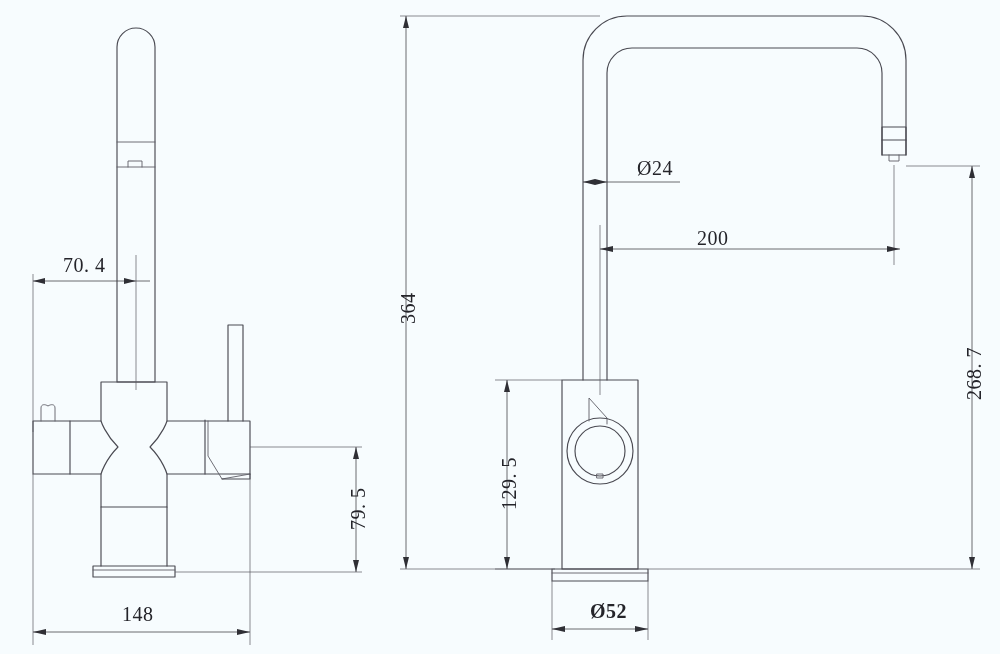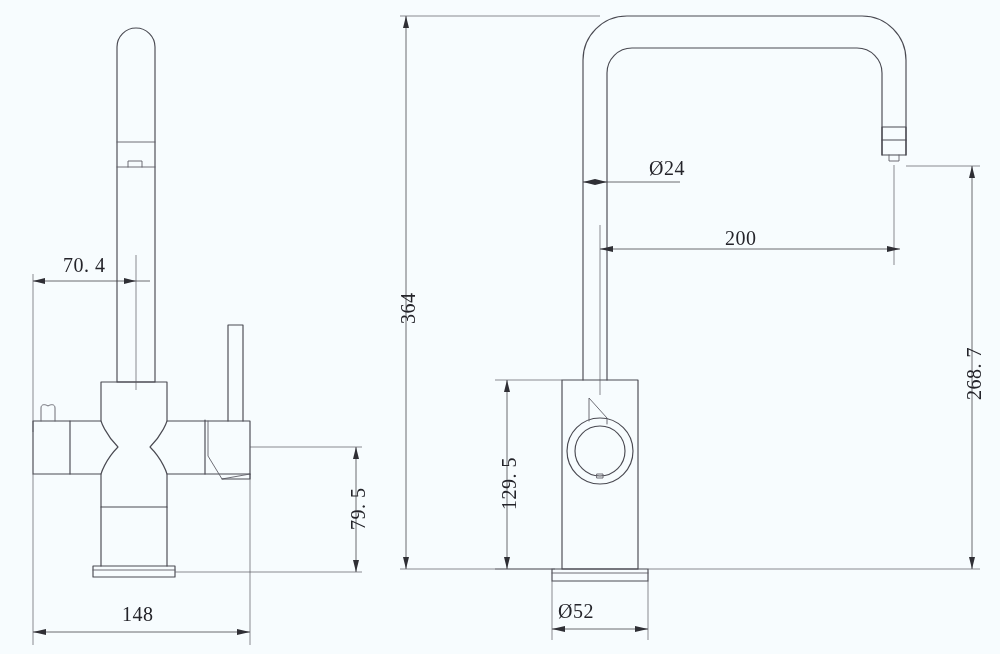--- a/index.html
+++ b/index.html
@@ -210,23 +210,23 @@
   </svg>
 
   <div class="dimtext" style="left:63px; top:255px;">70. 4</div>
 
   <div class="dimtext" style="left:122px; top:604px;">148</div>
 
   <div class="dimtext rot90" style="left:348px; top:530px;">79. 5</div>
 
   <div class="dimtext rot90" style="left:398px; top:324px;">364</div>
 
-  <div class="dimtext" style="left:637px; top:158px;margin-left:12px;">Ø24</div>
-
-  <div class="dimtext" style="left:697px; top:228px;margin-left:28px;">200</div>
+  <div class="dimtext" style="left:637px; top:158px;">Ø24</div>
+
+  <div class="dimtext" style="left:697px; top:228px;">200</div>
 
   <div class="dimtext rot90" style="left:964px; top:400px;">268. 7</div>
 
   <div class="dimtext rot90" style="left:499px; top:510px;">129. 5</div>
 
-  <div class="dimtext" style="left:558px; top:601px;">Ø52</div>
+  <div class="dimtext" style="left:590px; top:601px;font-weight:bold;">Ø52</div>
 
 </div>
 
 </body></html>

